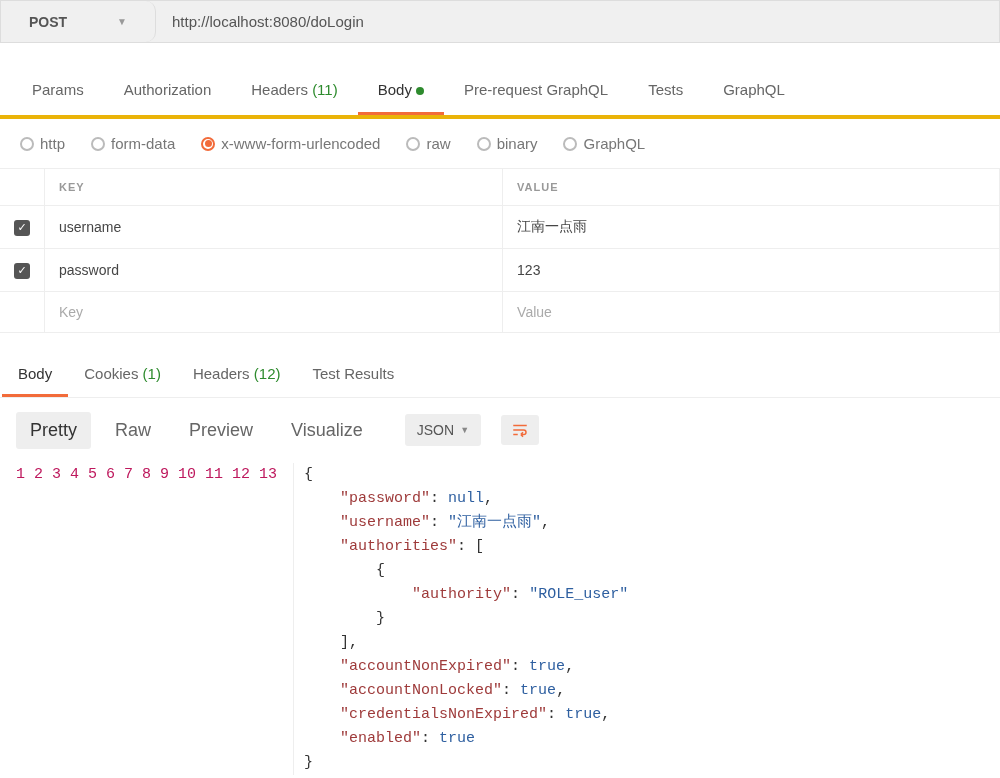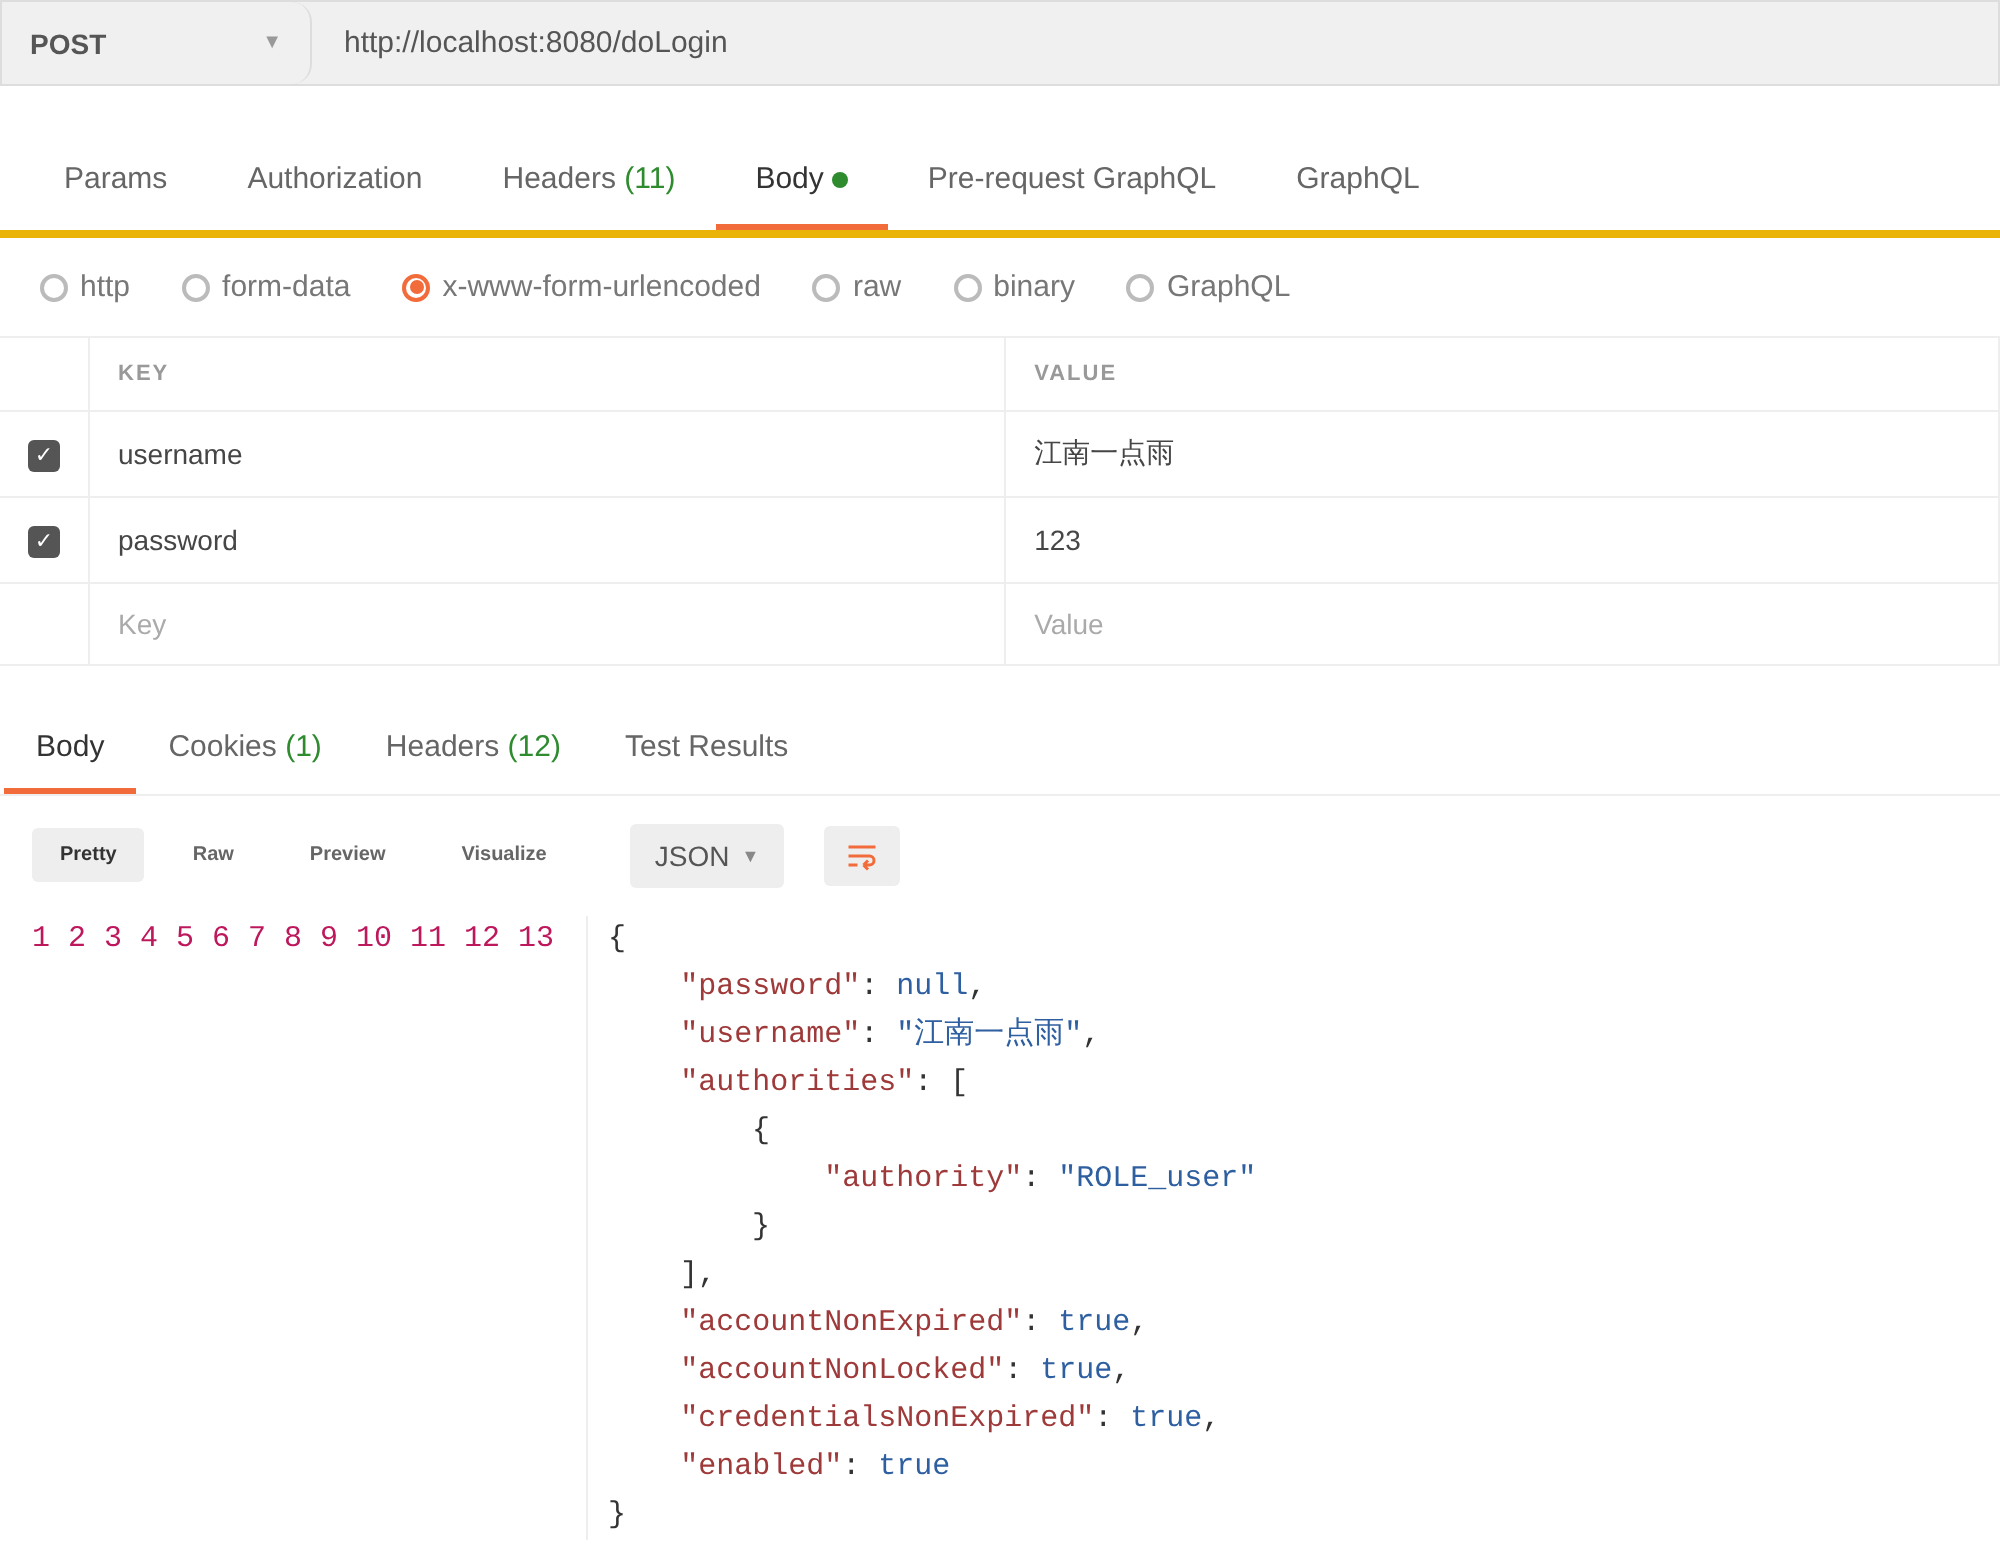--- a/index.html
+++ b/index.html
@@ -1,18 +1,18 @@
 <!DOCTYPE html>
 <html><head>
 <meta charset="utf-8">
 <style>
 * { box-sizing: border-box; margin: 0; padding: 0; }
 body { font-family: -apple-system, BlinkMacSystemFont, "Segoe UI", Arial, sans-serif; font-size: 14px; color: #464646; background: #fff; width: 1000px; }
 .request-bar { display: flex; background: #f0f0f0; border: 1px solid #ddd; }
-.method-select { display: flex; align-items: center; justify-content: space-between; padding: 12px 14px; width: 155px; border-right: 1px solid #ddd; cursor: pointer; font-weight: 600; color: #555; border-radius: 10px; }
+.method-select { display: flex; align-items: center; justify-content: space-between; padding: 12px 28px; width: 155px; border-right: 1px solid #ddd; cursor: pointer; font-weight: 600; color: #555; border-radius: 10px; }
 .method-select .chev { color: #999; font-size: 10px; }
 .url-input { flex: 1; padding: 12px 16px; background: #f0f0f0; border: none; outline: none; font-size: 15px; color: #555; }
 .tabs-row { display: flex; gap: 0; padding: 0 12px; border-bottom: 4px solid #eab308; margin-top: 24px; }
 .tab { padding: 14px 20px; cursor: pointer; color: #666; font-size: 15px; }
 .tab.active { color: #333; font-weight: 500; border-bottom: 3px solid #f26b3a; }
 .tab .badge { color: #2e8b2e; }
 .tab .dot { display: inline-block; width: 8px; height: 8px; background: #2e8b2e; border-radius: 50%; margin-left: 4px; vertical-align: middle; }
 .radio-row { display: flex; gap: 26px; padding: 16px 20px; align-items: center; }
 .radio-item { display: flex; align-items: center; gap: 6px; cursor: pointer; color: #777; font-size: 15px; }
 .radio-circle { width: 14px; height: 14px; border: 2px solid #bbb; border-radius: 50%; display: inline-flex; align-items: center; justify-content: center; }
@@ -23,21 +23,21 @@
 .kv-table th { font-size: 11px; color: #999; text-transform: uppercase; letter-spacing: 1px; font-weight: 600; }
 .kv-table .chk-col { width: 44px; text-align: center; border-left: none; }
 .kv-table th.chk-col, .kv-table td.chk-col { border-left: none; }
 .checkbox { width: 16px; height: 16px; background: #555; border-radius: 3px; display: inline-flex; align-items: center; justify-content: center; color: #fff; font-size: 11px; cursor: pointer; }
 .placeholder { color: #aaa; }
 .response-tabs { display: flex; gap: 0; padding: 0 2px; border-bottom: 1px solid #eee; margin-top: 20px; }
 .resp-tab { padding: 12px 16px; cursor: pointer; color: #666; font-size: 15px; }
 .resp-tab.active { color: #333; border-bottom: 3px solid #f26b3a; }
 .resp-tab .badge { color: #2e8b2e; }
 .view-toolbar { display: flex; gap: 10px; padding: 14px 16px; align-items: center; }
-.view-btn { padding: 8px 14px; border: none; background: transparent; cursor: pointer; color: #666; font-size: 10px; border-radius: 3px; font-weight: bold; }
+.view-btn { padding: 8px 14px; border: none; background: transparent; cursor: pointer; color: #666; font-size: 18px; border-radius: 3px; }
 .view-btn.active { background: #eee; color: #333; }
 .format-select { display: flex; align-items: center; gap: 6px; padding: 8px 12px; background: #eee; border-radius: 3px; cursor: pointer; color: #555; font-size: 14px; margin-left: 18px; }
 .format-select .chev { font-size: 9px; color: #888; }
 .wrap-btn { padding: 6px 10px; background: #eee; border-radius: 3px; cursor: pointer; margin-left: 10px; display: flex; align-items: center; }
 .wrap-btn svg { width: 18px; height: 18px; }
 .code-block { display: flex; font-family: "SFMono-Regular", Consolas, "Courier New", monospace; font-size: 15px; padding: 0 0 10px 16px; }
 .line-nums { text-align: right; padding-right: 16px; color: #be185d; user-select: none; line-height: 1.6; }
 .code-content { flex: 1; line-height: 1.6; white-space: pre; border-left: 1px solid #eee; padding-left: 10px; color: #333; }
 .j-key { color: #9e3a3a; }
 .j-str { color: #2e5fa0; }
@@ -54,20 +54,21 @@
   </div>
   <input class="url-input" value="http://localhost:8080/doLogin" style="">
 </div>
 
 <div class="tabs-row">
   <div class="tab"><span>Params</span></div>
   <div class="tab"><span>Authorization</span></div>
   <div class="tab"><span>Headers</span> <span class="badge">(11)</span></div>
   <div class="tab active"><span>Body</span><span class="dot"></span></div>
   <div class="tab"><span>Pre-request GraphQL</span></div>
+  <div class="tab"><span>Tests</span></div>
   <div class="tab"><span>GraphQL</span></div>
 </div>
 
 <div class="radio-row">
   <div class="radio-item">
       <span class="radio-circle"></span>
       <span>http</span>
     </div>
   <div class="radio-item">
       <span class="radio-circle"></span>

